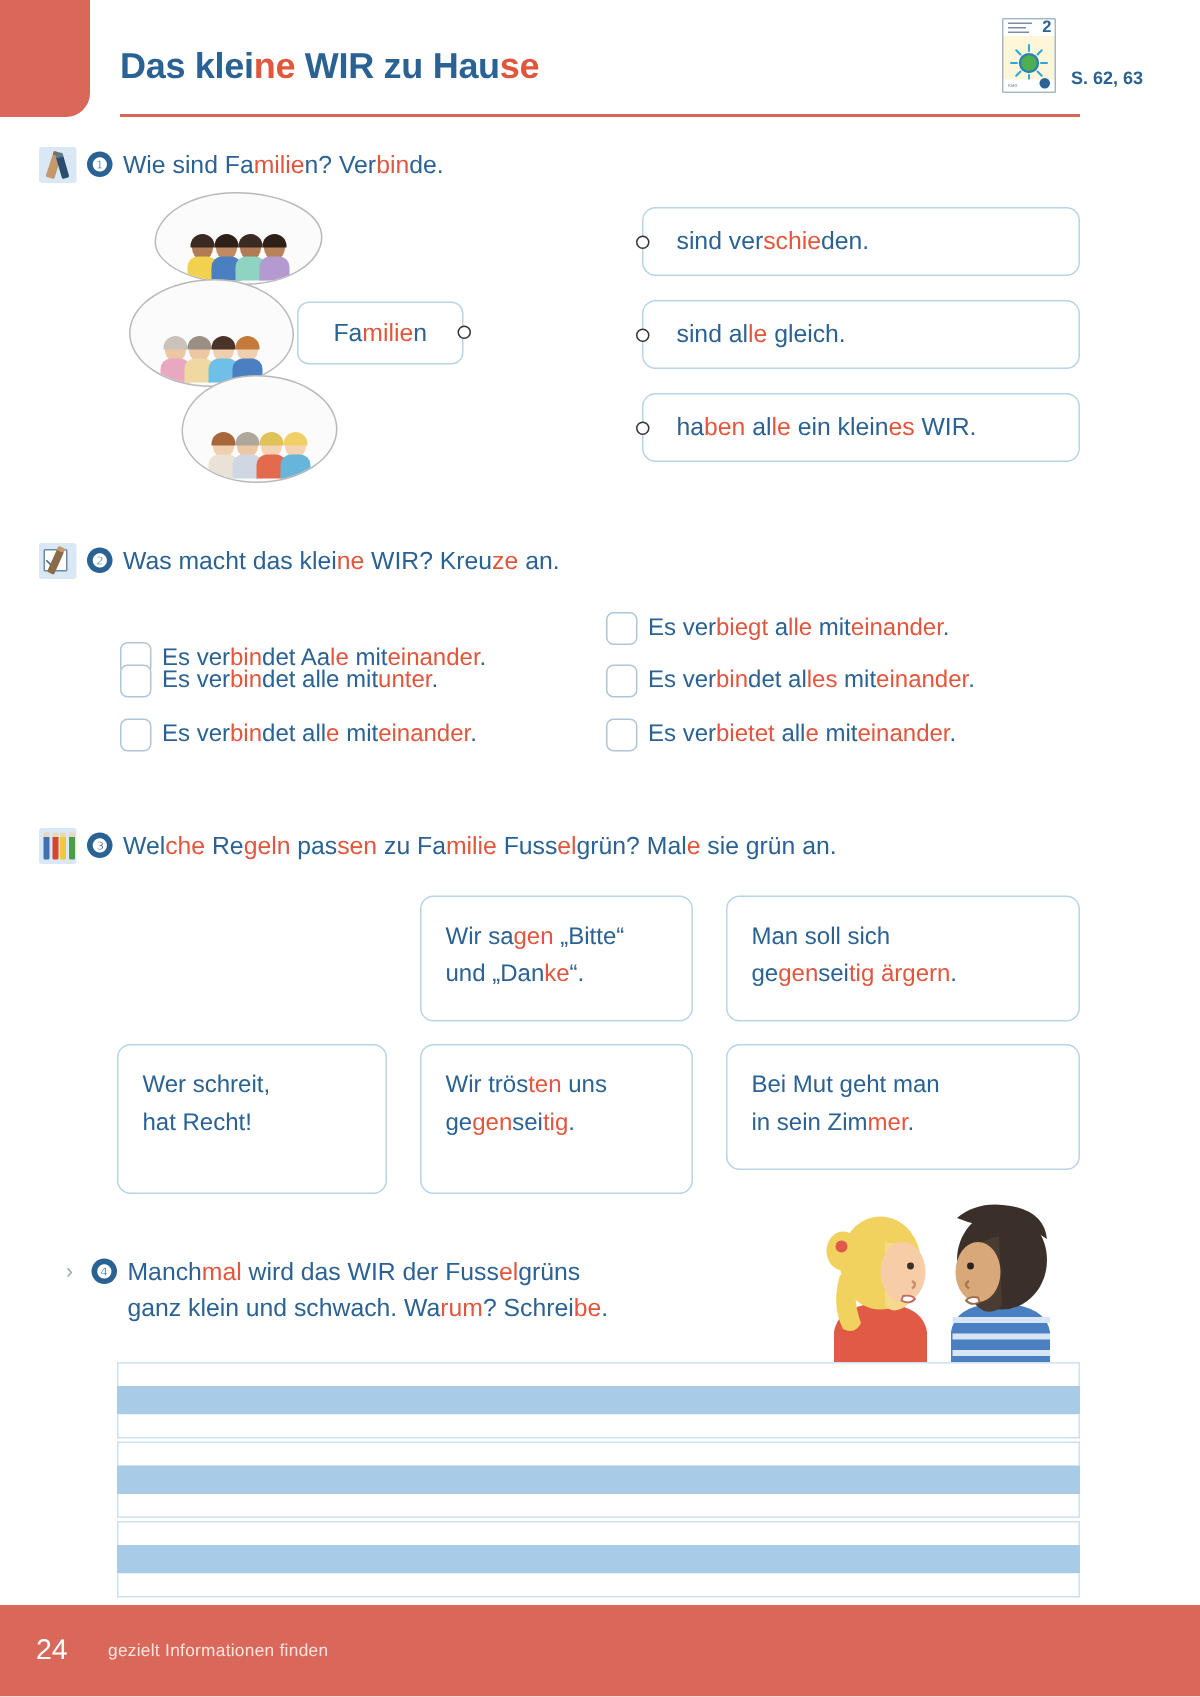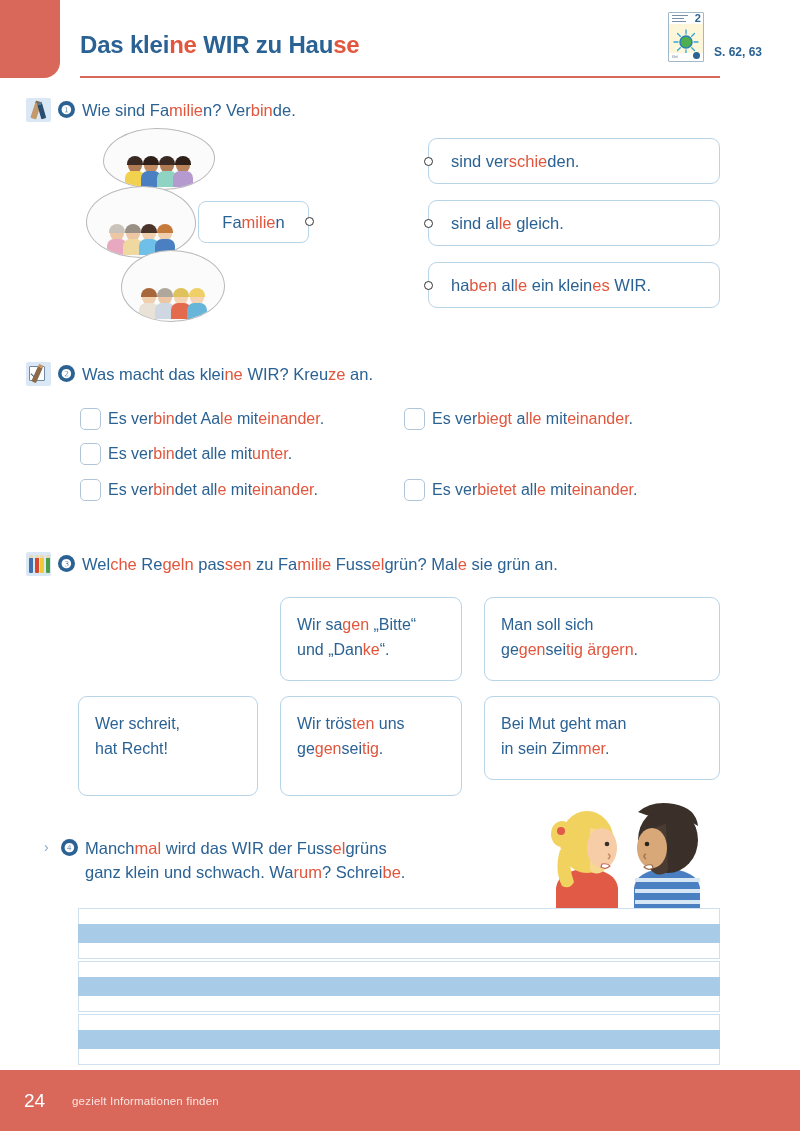--- a/index.html
+++ b/index.html
@@ -317,31 +317,35 @@
   <div class="task task-head" style="left:26px; top:362px; width:700px;">
     <div class="task-icon">
       <div class="ic-box"></div>
         <div class="ic-check"></div>
         <div class="ic-pen"></div>
     </div>
     <div class="task-num">❷</div>
     <div class="task-text"><span class="b">Was macht das klei</span><span class="r">ne</span><span class="b"> WIR? Kreu</span><span class="r">ze</span><span class="b"> an.</span></div>
   </div>
 
-  <div class="cbrow" style="left:80px; top:408px;">
+  <div class="cbrow" style="left:80px; top:428px;">
     <div class="cbox"></div>
     <div class="cblabel"><span class="b">Es ver</span><span class="r">bin</span><span class="b">det Aa</span><span class="r">le</span><span class="b"> mit</span><span class="r">einander</span><span class="b">.</span></div>
   </div>
   <div class="cbrow" style="left:404px; top:408px;">
     <div class="cbox"></div>
     <div class="cblabel"><span class="b">Es ver</span><span class="r">biegt</span><span class="b"> a</span><span class="r">lle</span><span class="b"> mit</span><span class="r">einander</span><span class="b">.</span></div>
   </div>
   <div class="cbrow" style="left:80px; top:443px;">
     <div class="cbox"></div>
     <div class="cblabel"><span class="b">Es ver</span><span class="r">bin</span><span class="b">det alle mit</span><span class="r">unter</span><span class="b">.</span></div>
+  </div>
+  <div class="cbrow" style="left:404px; top:443px;">
+    <div class="cbox"></div>
+    <div class="cblabel"><span class="b">Es ver</span><span class="r">bin</span><span class="b">det al</span><span class="r">les</span><span class="b"> mit</span><span class="r">einander</span><span class="b">.</span></div>
   </div>
   <div class="cbrow" style="left:80px; top:479px;">
     <div class="cbox"></div>
     <div class="cblabel"><span class="b">Es ver</span><span class="r">bin</span><span class="b">det all</span><span class="r">e</span><span class="b"> mit</span><span class="r">einander</span><span class="b">.</span></div>
   </div>
   <div class="cbrow" style="left:404px; top:479px;">
     <div class="cbox"></div>
     <div class="cblabel"><span class="b">Es ver</span><span class="r">bietet</span><span class="b"> all</span><span class="r">e</span><span class="b"> mit</span><span class="r">einander</span><span class="b">.</span></div>
   </div>
 

